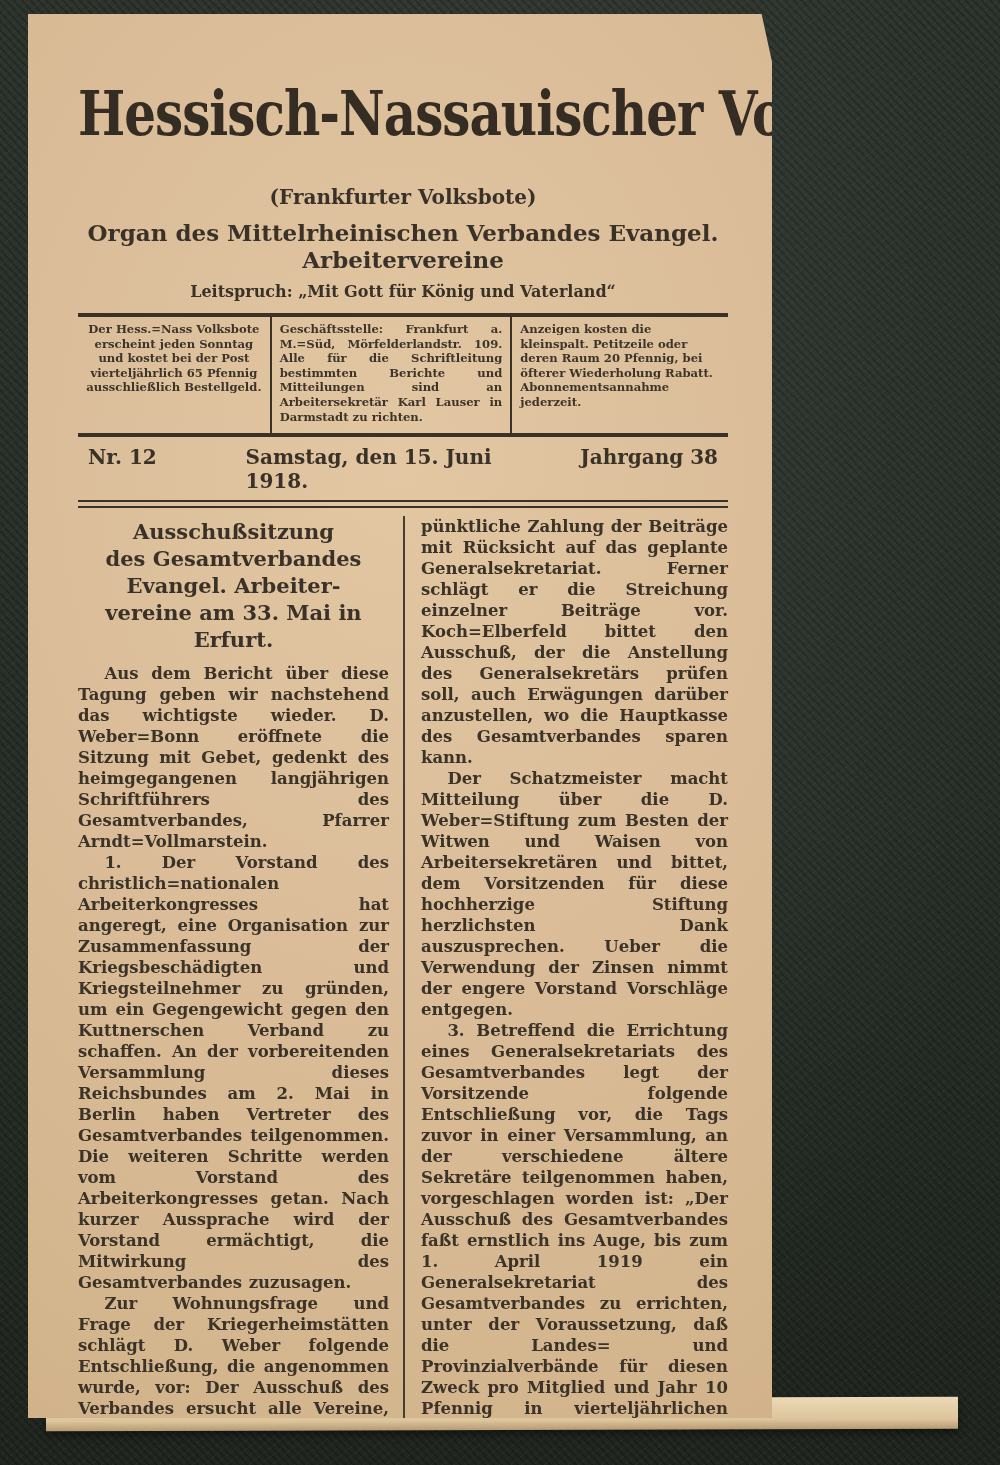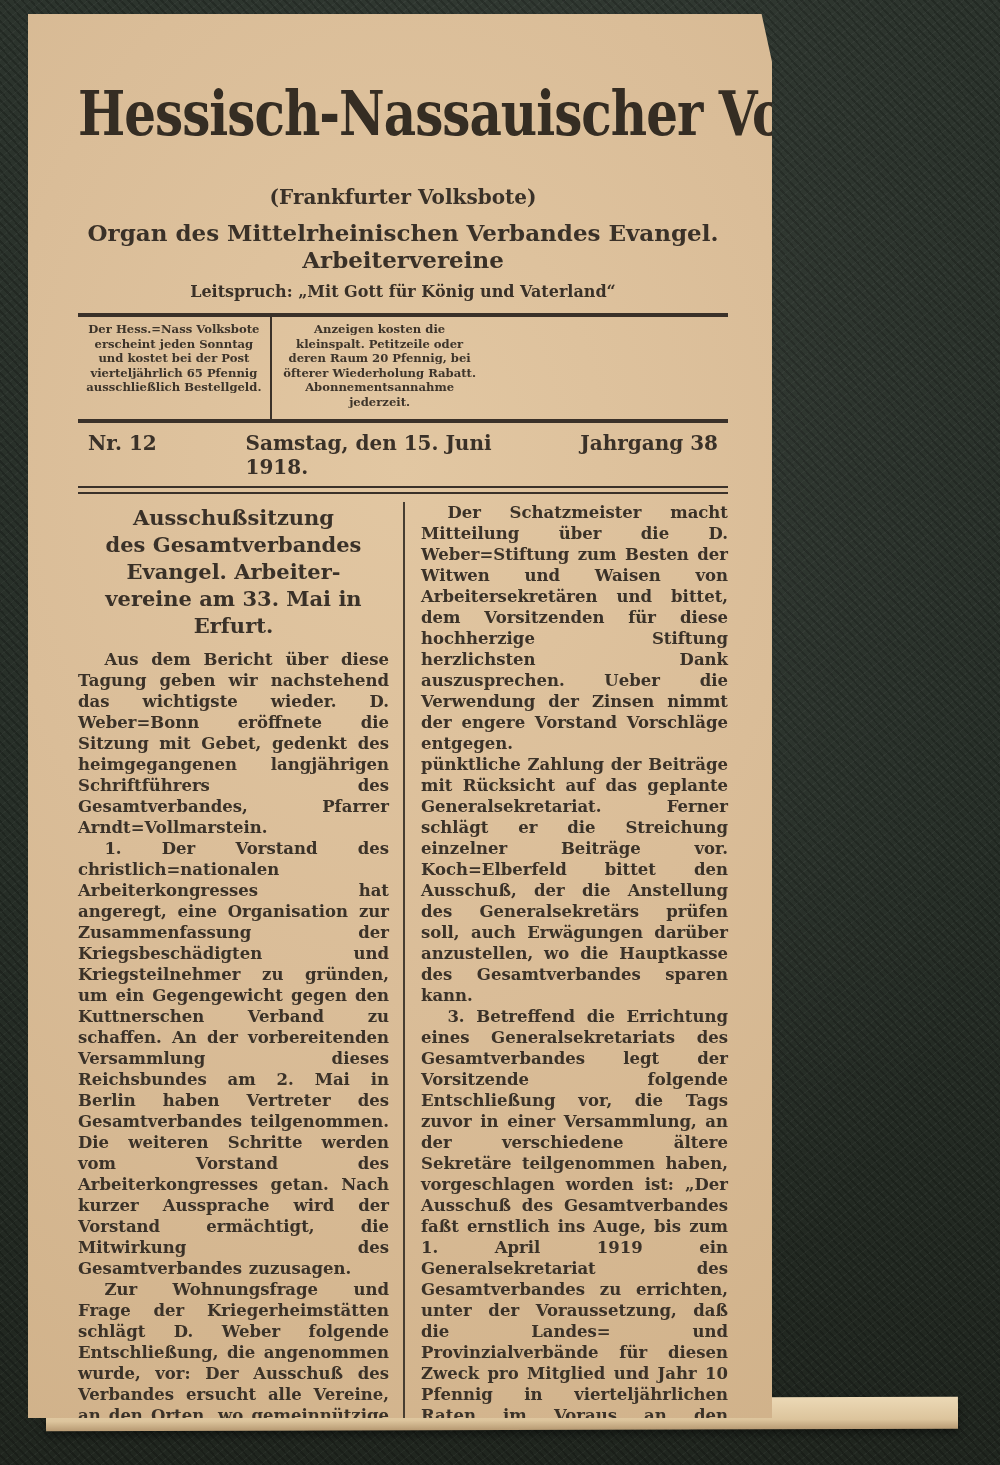--- a/index.html
+++ b/index.html
@@ -49,21 +49,21 @@
   .info-row {
     display: flex; margin-top: 12px;
     border-top: 4px solid #3a3129; border-bottom: 4px solid #3a3129;
   }
   .info-cell {
     font-size: 11.6px; line-height: 14.6px; font-weight: bold;
     padding: 5px 8px 9px; box-sizing: border-box; color: #3d342a;
   }
   .info-cell.c1 { width: 29.5%; text-align: center; }
   .info-cell.c2 { width: 37%;  text-align: justify; border-left: 2px solid #3a3129; }
-  .info-cell.c3 { width: 33.5%; text-align: center; border-left: 2px solid #3a3129; }
+  .info-cell.c3 { width: 33.5%; border-left: 2px solid #3a3129; }
 
   .date-row {
     display: flex; align-items: baseline;
     font-weight: bold; font-size: 20px;
     padding: 8px 10px 7px;
   }
   .date-row .issue  { width: 25%; text-align: left; }
   .date-row .ddate  { flex: 1;   text-align: left; }
   .date-row .volume { width: 25%; text-align: right; }
   .double-rule { height: 4px; border-top: 2px solid #3a3129; border-bottom: 2px solid #3a3129; }
@@ -95,20 +95,21 @@
 
     <header class="masthead">
       <div class="np-title">Hessisch-Nassauischer Volksbote</div>
       <div class="np-subtitle">(Frankfurter Volksbote)</div>
       <div class="np-organ">Organ des Mittelrheinischen Verbandes Evangel. Arbeitervereine</div>
       <div class="np-motto">Leitspruch: „Mit Gott für König und Vaterland“</div>
     </header>
 
     <div class="info-row">
       <div class="info-cell c1">Der Hess.=Nass Volksbote erscheint jeden Sonntag und kostet bei der Post vierteljährlich 65 Pfennig ausschließlich Bestellgeld.</div>
+      <div class="info-cell c2"><span class="lead">Geschäftsstelle: Frankfurt a. M.=Süd,</span><span> Mörfelderlandstr. 109. Alle für die Schriftleitung bestimmten Berichte und Mitteilungen sind an Arbeitersekretär Karl Lauser in Darmstadt zu richten.</span></div>
       <div class="info-cell c3">Anzeigen kosten die kleinspalt. Petitzeile oder deren Raum 20 Pfennig, bei öfterer Wiederholung Rabatt. Abonnementsannahme jederzeit.</div>
     </div>
 
     <div class="date-row">
       <div class="issue">Nr. 12</div>
       <div class="ddate">Samstag, den 15. Juni 1918.</div>
       <div class="volume">Jahrgang 38</div>
     </div>
     <div class="double-rule"></div>
 
@@ -120,21 +121,21 @@
           <div>des Gesamtverbandes Evangel. Arbeiter-</div>
           <div>vereine am 33. Mai in Erfurt.</div>
         </div>
         <p class="body indent">Aus dem Bericht über diese Tagung geben wir nachstehend das wichtigste wieder. D. Weber=Bonn eröffnete die Sitzung mit Gebet, gedenkt des heimgegangenen langjährigen Schriftführers des Gesamtverbandes, Pfarrer Arndt=Vollmarstein.</p>
         <p class="body indent">1. Der Vorstand des christlich=nationalen Arbeiterkongresses hat angeregt, eine Organisation zur Zusammenfassung der Kriegsbeschädigten und Kriegsteilnehmer zu gründen, um ein Gegengewicht gegen den Kuttnerschen Verband zu schaffen. An der vorbereitenden Versammlung dieses Reichsbundes am 2. Mai in Berlin haben Vertreter des Gesamtverbandes teilgenommen. Die weiteren Schritte werden vom Vorstand des Arbeiterkongresses getan. Nach kurzer Aussprache wird der Vorstand ermächtigt, die Mitwirkung des Gesamtverbandes zuzusagen.</p>
         <p class="body indent">Zur Wohnungsfrage und Frage der Kriegerheimstätten schlägt D. Weber folgende Entschließung, die angenommen wurde, vor: Der Ausschuß des Verbandes ersucht alle Vereine, an den Orten, wo gemeinnützige Bauvereine bestehen, dieselben durch Anregungen, Anträge, persönlichen Beitritt der Vereinsmitglieder und tatkräftige Mitarbeit in ihrem Bestreben zur Beschaffung von Kleinwohnungen zu unterstützen, und dort, wo Bauvereine noch nicht bestehen, die Gründung von solchen anzuregen. Durch entsprechende Anträge sind die Kommunalverbände zu bitten, umfassende Maßnahmen zu Wohnungsgelegenheiten zu treffen, sowie in allen größeren Orten den Kriegsgetrauten die Beschaffung von billigen und zweckdienlichen Möbeln erleichtern.</p>
         <p class="body indent">2. Bärn=Frankfurt erstattete den Kassenbericht und bittet dringend um Bezahlung der Rückstände, die sich bei zwei Verbänden auf 3 Jahre erstrecken, sowie um künftige</p>
       </div>
 
       <div class="col col-right">
+        <p class="body">pünktliche Zahlung der Beiträge mit Rücksicht auf das geplante Generalsekretariat. Ferner schlägt er die Streichung einzelner Beiträge vor. Koch=Elberfeld bittet den Ausschuß, der die Anstellung des Generalsekretärs prüfen soll, auch Erwägungen darüber anzustellen, wo die Hauptkasse des Gesamtverbandes sparen kann.</p>
         <p class="body indent">Der Schatzmeister macht Mitteilung über die D. Weber=Stiftung zum Besten der Witwen und Waisen von Arbeitersekretären und bittet, dem Vorsitzenden für diese hochherzige Stiftung herzlichsten Dank auszusprechen. Ueber die Verwendung der Zinsen nimmt der engere Vorstand Vorschläge entgegen.</p>
-        <p class="body">pünktliche Zahlung der Beiträge mit Rücksicht auf das geplante Generalsekretariat. Ferner schlägt er die Streichung einzelner Beiträge vor. Koch=Elberfeld bittet den Ausschuß, der die Anstellung des Generalsekretärs prüfen soll, auch Erwägungen darüber anzustellen, wo die Hauptkasse des Gesamtverbandes sparen kann.</p>
         <p class="body indent">3. Betreffend die Errichtung eines Generalsekretariats des Gesamtverbandes legt der Vorsitzende folgende Entschließung vor, die Tags zuvor in einer Versammlung, an der verschiedene ältere Sekretäre teilgenommen haben, vorgeschlagen worden ist: „Der Ausschuß des Gesamtverbandes faßt ernstlich ins Auge, bis zum 1. April 1919 ein Generalsekretariat des Gesamtverbandes zu errichten, unter der Voraussetzung, daß die Landes= und Provinzialverbände für diesen Zweck pro Mitglied und Jahr 10 Pfennig in vierteljährlichen Raten im Voraus an den Schatzmeister des Gesamtverbandes entrichten. Zur Vorbereitung der Errichtung wird ein Ausschuß von 8 Personen gewählt. Das Ergebnis seiner Beratungen unterliegt der weiteren Beschlußfassung des Ausschusses bezw. einer außerordentlichen Delegiertenversammlung.</p>
         <p class="body indent">4. Der Verband evangelischer Arbeitervereine hat an den Ausschuß des Gesamtverbandes den ausführlich begründeten Antrag gestellt, der Verband der Arbeiterinnenvereine wolle zum Gesamtverband der Ar=</p>
       </div>
 
     </div>
   </div>
 </div>
 
 </body></html>

